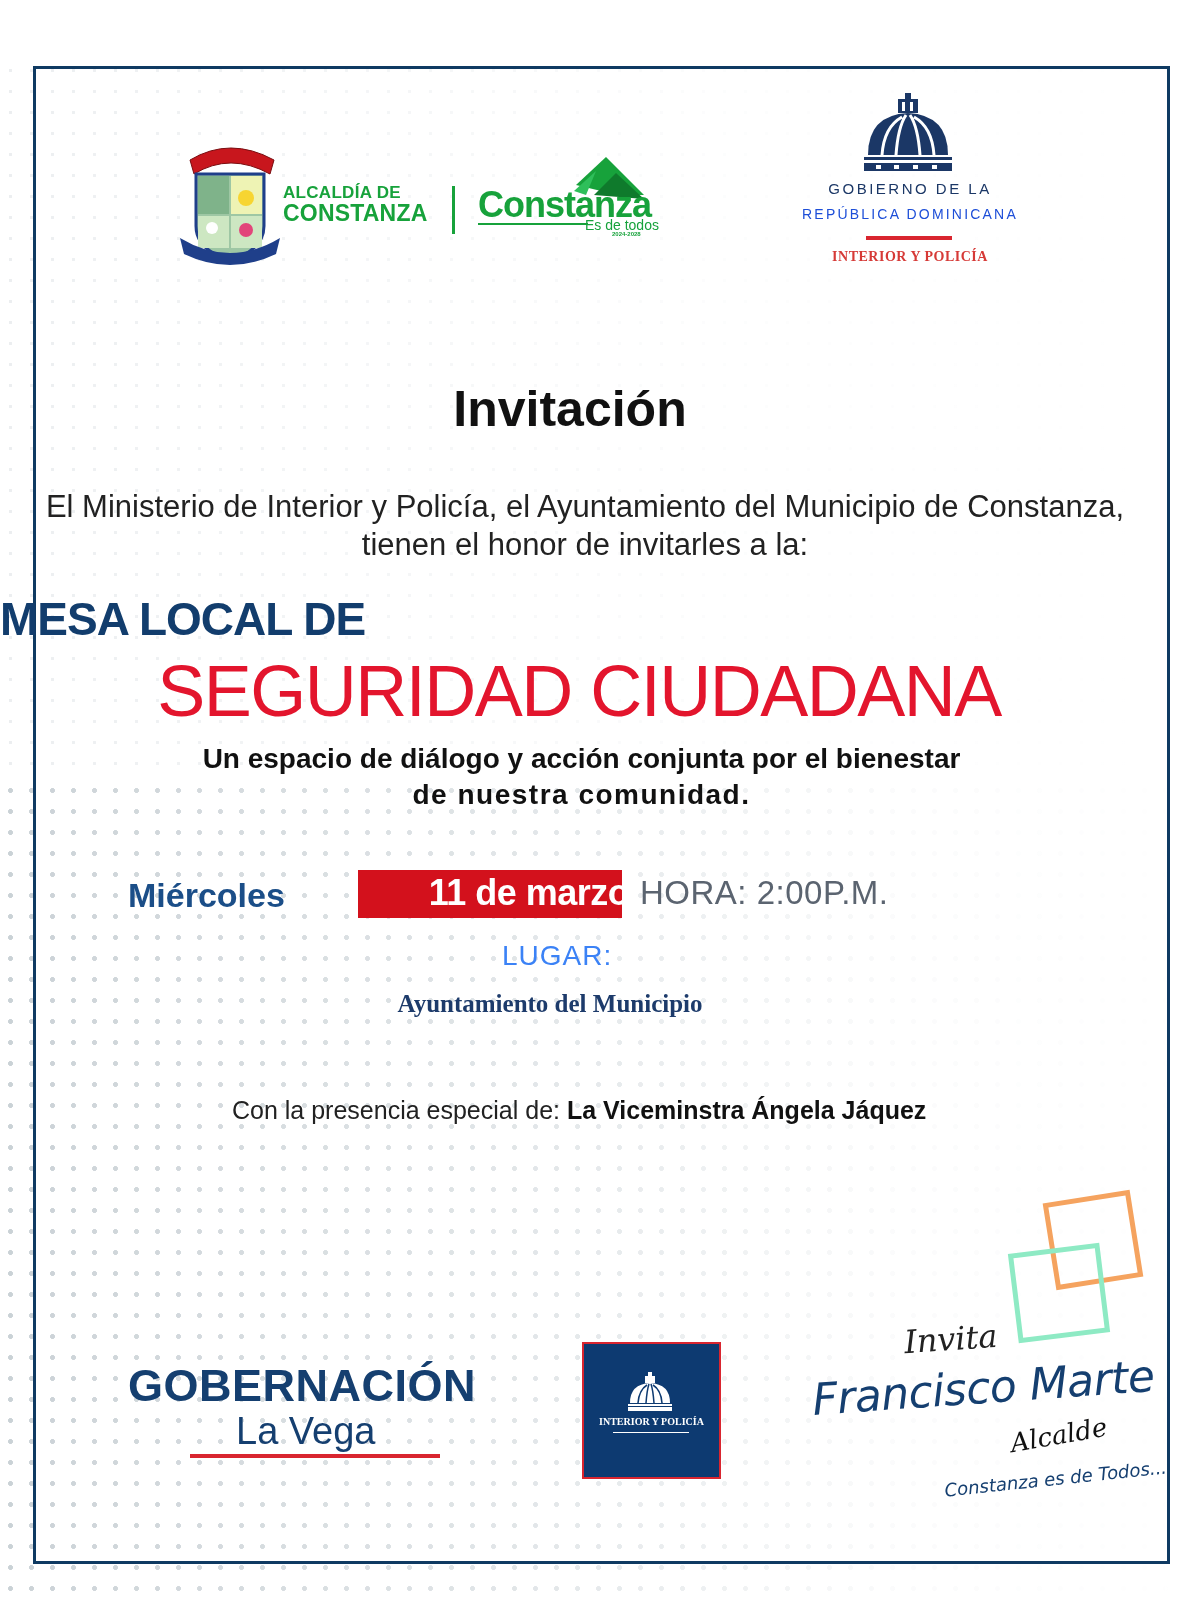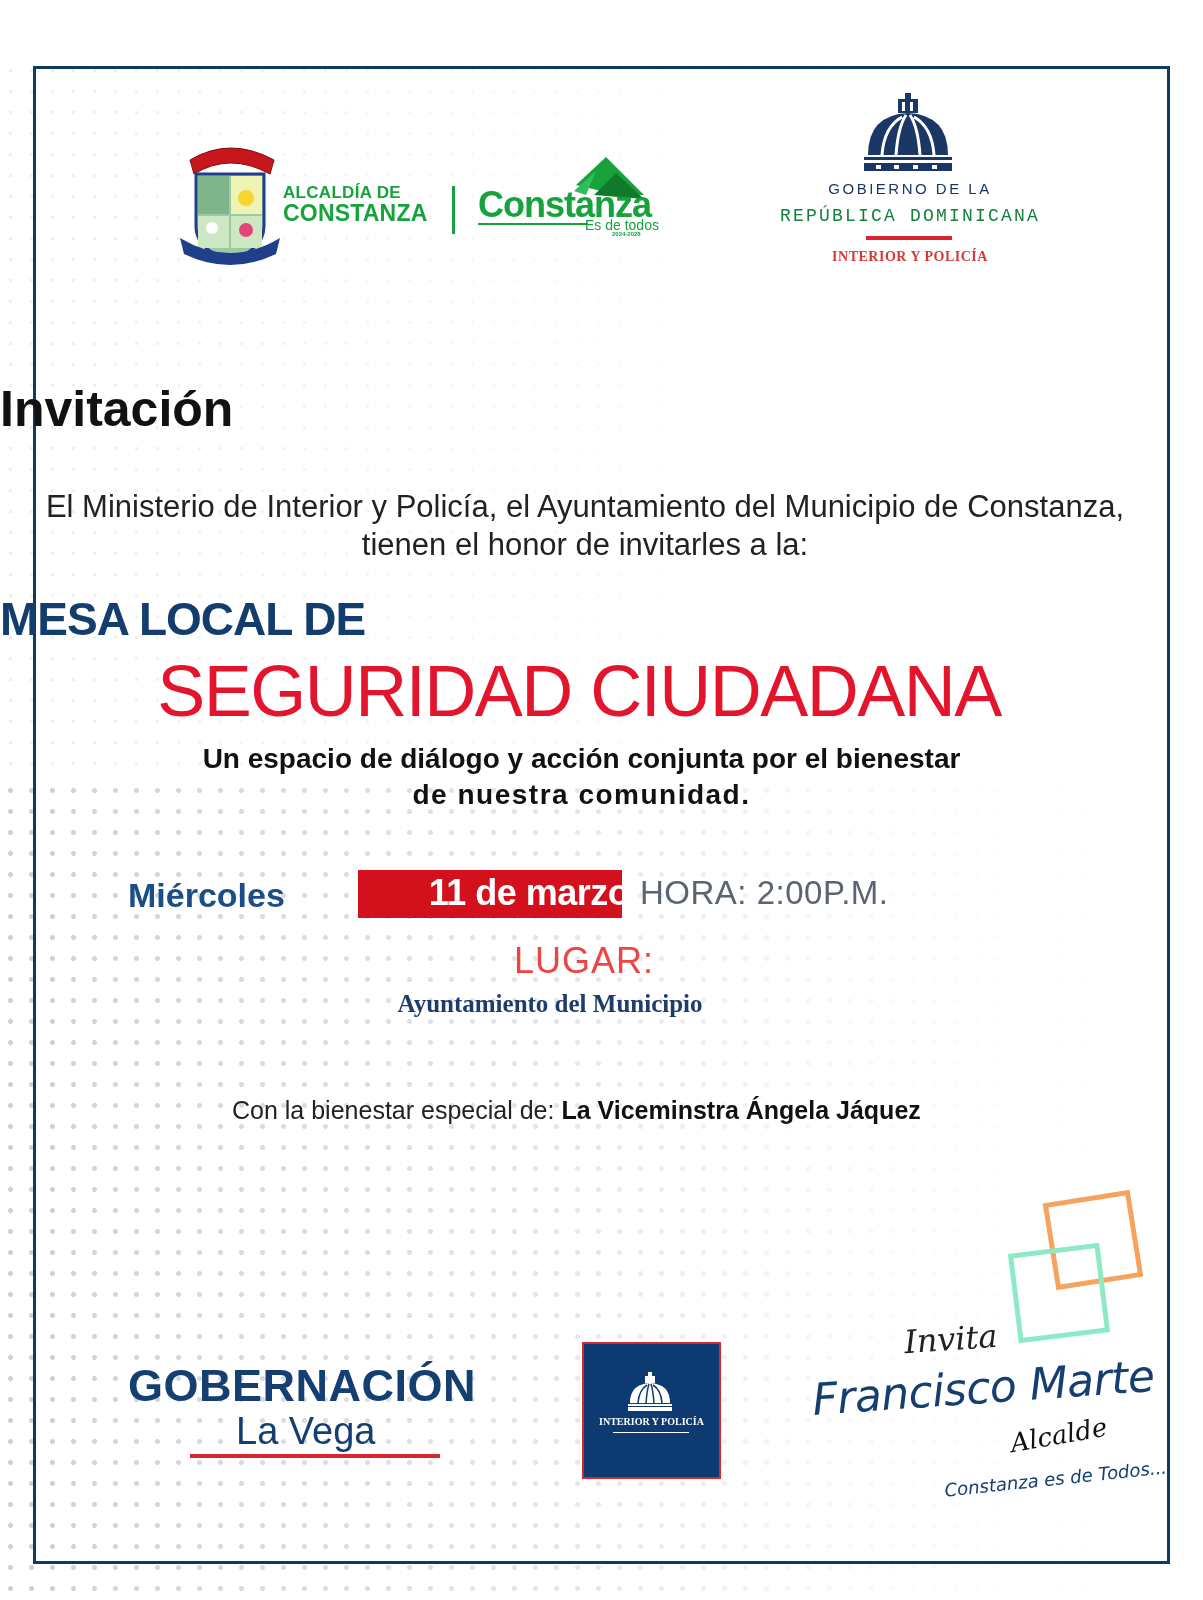--- a/index.html
+++ b/index.html
@@ -36,37 +36,37 @@
   .alcaldia .l2 { font-size:23px; letter-spacing:0.2px; }
   .vsep { left:452px; top:186px; width:3px; height:48px; background:#17a23b; }
   .constanza-logo { left:476px; top:155px; width:180px; height:85px; }
   .constanza-word { left:478px; top:184px; font-size:36px; font-weight:bold; color:#17a23b; letter-spacing:-1px; }
   .constanza-underline { left:478px; top:223px; width:110px; height:2px; background:#17a23b; }
   .es-todos { left:585px; top:217px; font-size:14px; color:#17a23b; }
   .years { left:612px; top:231px; font-size:6px; color:#17a23b; font-weight:bold; }
 
   .gov-dome { left:862px; top:93px; width:92px; height:80px; }
   .gov-l1 { left:760px; top:180px; width:300px; text-align:center; font-size:15px; letter-spacing:2.5px; color:#1b3766; }
-  .gov-l2 { left:760px; top:206px; width:300px; text-align:center; font-family:Liberation Mono, monospace; font-size:18px; letter-spacing:2.2px; color:#15803d; }
+  .gov-l2 { left:760px; top:206px; width:300px; text-align:center; font-family:Liberation Sans, sans-serif; font-size:14px; letter-spacing:2.2px; color:#1d4ed8; }
   .gov-red { left:866px; top:236px; width:86px; height:4px; background:#d9252f; }
   .gov-l3 { left:760px; top:249px; width:300px; text-align:center; font-family:"Liberation Serif", serif; font-size:14px; font-weight:bold; letter-spacing:0.5px; color:#d63a37; }
 
   
-  .title { left:0; width:1140px; top:380px; font-size:50px; font-weight:bold; color:#111; }
+  .title { left:0; width:1140px; top:380px; text-align:center; font-size:50px; font-weight:bold; color:#111; }
   .intro { left:40px; width:1090px; top:488px; text-align:center; font-size:31px; line-height:38px; color:#222; }
   .mesa { left:0; width:1170px; top:592px; font-size:46px; font-weight:bold; color:#123d6d; letter-spacing:-1px; }
   .seguridad { left:0; width:1158px; top:650px; text-align:center; font-size:72px; font-weight:normal; color:#e3152d; letter-spacing:-1.5px; }
   .tagline { left:0; width:1163px; top:741px; text-align:center; font-size:28px; font-weight:bold; line-height:36px; color:#111; }
 
   .day { left:128px; top:876px; font-size:34px; font-weight:bold; color:#1b4e88; }
   .date-box { left:358px; top:870px; width:264px; height:48px; background:#d3111c; }
   .date-text { left:358px; top:870px; width:264px; text-align:center; font-size:36px; font-weight:bold; color:#fff; line-height:46px; letter-spacing:-0.5px;margin-left:39px; }
   .hora { left:640px; top:874px; font-size:33px; color:#5b6470; letter-spacing:0.5px; }
 
-  .lugar-label { left:514px; top:940px; font-size:36px; color:#ef4444; letter-spacing:1px; }
+  .lugar-label { left:502px; top:940px; font-size:28px; color:#3b82f6; letter-spacing:1px; }
   .lugar-name { left:300px; width:500px; top:986px; text-align:center; font-family:"Liberation Serif", serif; font-weight:bold; font-size:25px; line-height:36px; color:#1d3b6b; }
 
   .presencia { left:232px; top:1096px; font-size:25px; color:#222; }
   .presencia b { color:#111; }
 
   
   .gob-title { left:128px; top:1360px; font-size:45px; font-weight:bold; color:#153f70; letter-spacing:0.5px; }
   .gob-sub { left:236px; top:1410px; font-size:38px; color:#153f70; }
   .gob-line { left:190px; top:1454px; width:250px; height:4px; background:#d9252f; }
 
@@ -149,21 +149,21 @@
 <div class="abs date-box"></div>
 <div class="abs date-text">11 de marzo</div>
 <div class="abs hora">HORA: 2:00P.M.</div>
 
 <div class="abs lugar-label">LUGAR:</div>
 <div class="abs lugar-name">
   <div>Ayuntamiento del Municipio</div>
 </div>
 
 <div class="abs presencia">
-  <span>Con la bienestar especial de:</span>
+  <span>Con la presencia especial de:</span>
   <b>La Viceminstra Ángela Jáquez</b>
 </div>
 
 <div class="abs gob-title">GOBERNACIÓN</div>
 <div class="abs gob-sub">La Vega</div>
 <div class="abs gob-line"></div>
 
 <div class="abs ip-box"></div>
 <svg class="abs ip-dome" viewBox="0 0 48 40">
   <rect x="22" y="0" width="4" height="4" fill="#fff"></rect>

